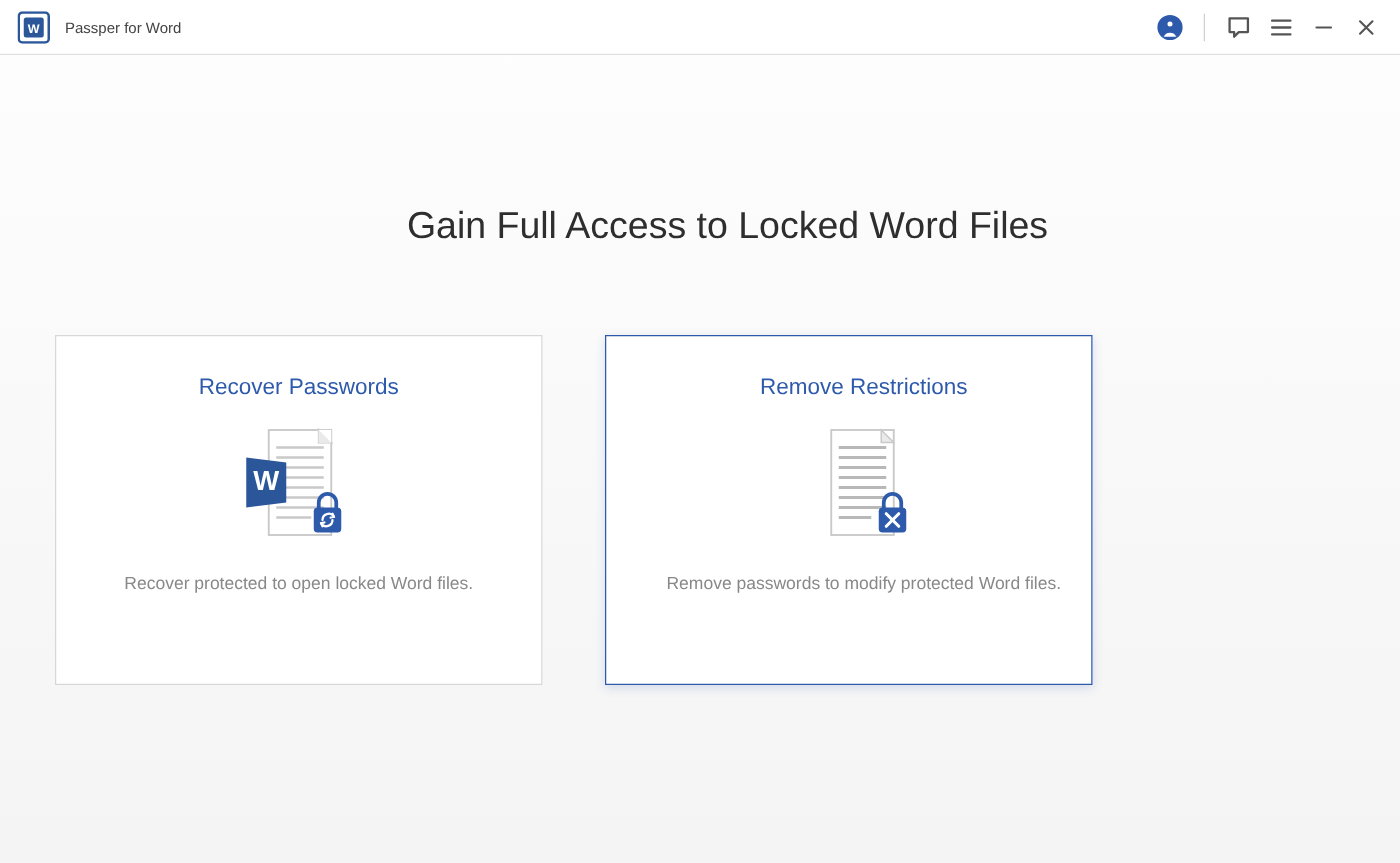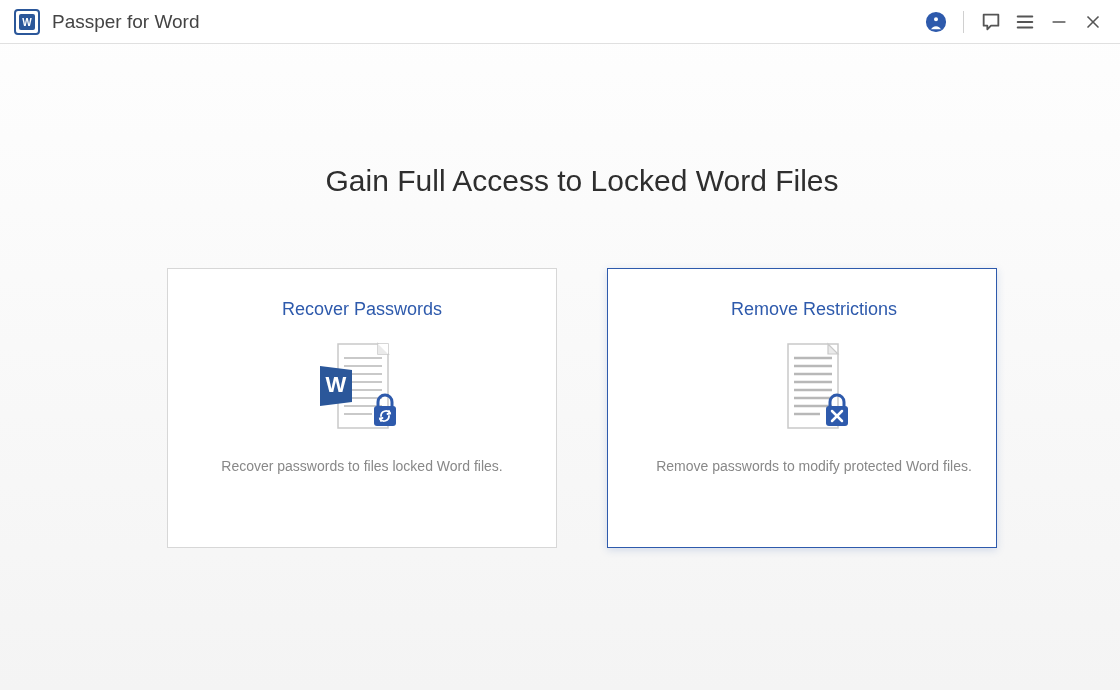--- a/index.html
+++ b/index.html
@@ -24,21 +24,21 @@
     padding: 0 10px 0 14px;
     background: #fff;
     border-bottom: 1px solid #e0e0e0;
   }
   .app-logo {
     width: 26px; height: 26px;
     flex: 0 0 auto;
     margin-right: 12px;
   }
   .app-title {
-    font-size: 19px;
+    font-size: 12px;
     color: #444;
     font-weight: 400;
     flex: 0 0 auto;
   }
   .tb-spacer { flex: 1 1 auto; }
   .tb-btn {
     width: 34px; height: 34px;
     display: flex; align-items: center; justify-content: center;
     color: #555;
     border-radius: 4px;
@@ -47,21 +47,20 @@
   .tb-sep {
     width: 1px; height: 22px;
     background: #d0d0d0;
     margin: 0 10px;
   }
   
   .main {
     flex: 1 1 auto;
     display: flex;
     flex-direction: column;
-    align-items: center;
     margin-left: 44px;
   }
   .page-title {
     margin-top: 120px;
     font-size: 30px;
     font-weight: 400;
     color: #2e2e2e;
     text-align: center;
   }
   .cards {
@@ -178,21 +177,21 @@
             <path d="M66 62 a7 7 0 0 1 14 0 v6 h-14z" fill="none" stroke="#2e5aac" stroke-width="3"></path>
             <rect x="62" y="66" width="22" height="20" rx="3" fill="#2e5aac"></rect>
             <g stroke="#fff" stroke-width="1.8" fill="none" stroke-linecap="round">
               <path d="M69 76 a5 5 0 0 1 9 -3"></path>
               <path d="M77 76 a5 5 0 0 1 -9 3"></path>
               <polyline points="77,71 78,73.5 75.5,74"></polyline>
               <polyline points="69,81 68,78.5 70.5,78"></polyline>
             </g>
           </svg>
         </div>
-        <div class="card-desc">Recover passwords to files locked Word files.</div>
+        <div class="card-desc">Recover protected to open locked Word files.</div>
       </div>
 
       <div class="card selected">
         <div class="card-title">Remove Restrictions</div>
         <div class="card-icon">
           <svg viewBox="0 0 100 100" width="100" height="100">
 
             <rect x="24" y="4" width="50" height="84" fill="#fff" stroke="#c9c9c9" stroke-width="1.5"></rect>
             <polygon points="64,4 74,14 64,14" fill="#eaeaea" stroke="#c9c9c9" stroke-width="1.2"></polygon>
             <line x1="30" y1="18" x2="68" y2="18" stroke="#b8b8b8" stroke-width="2.5"></line>

